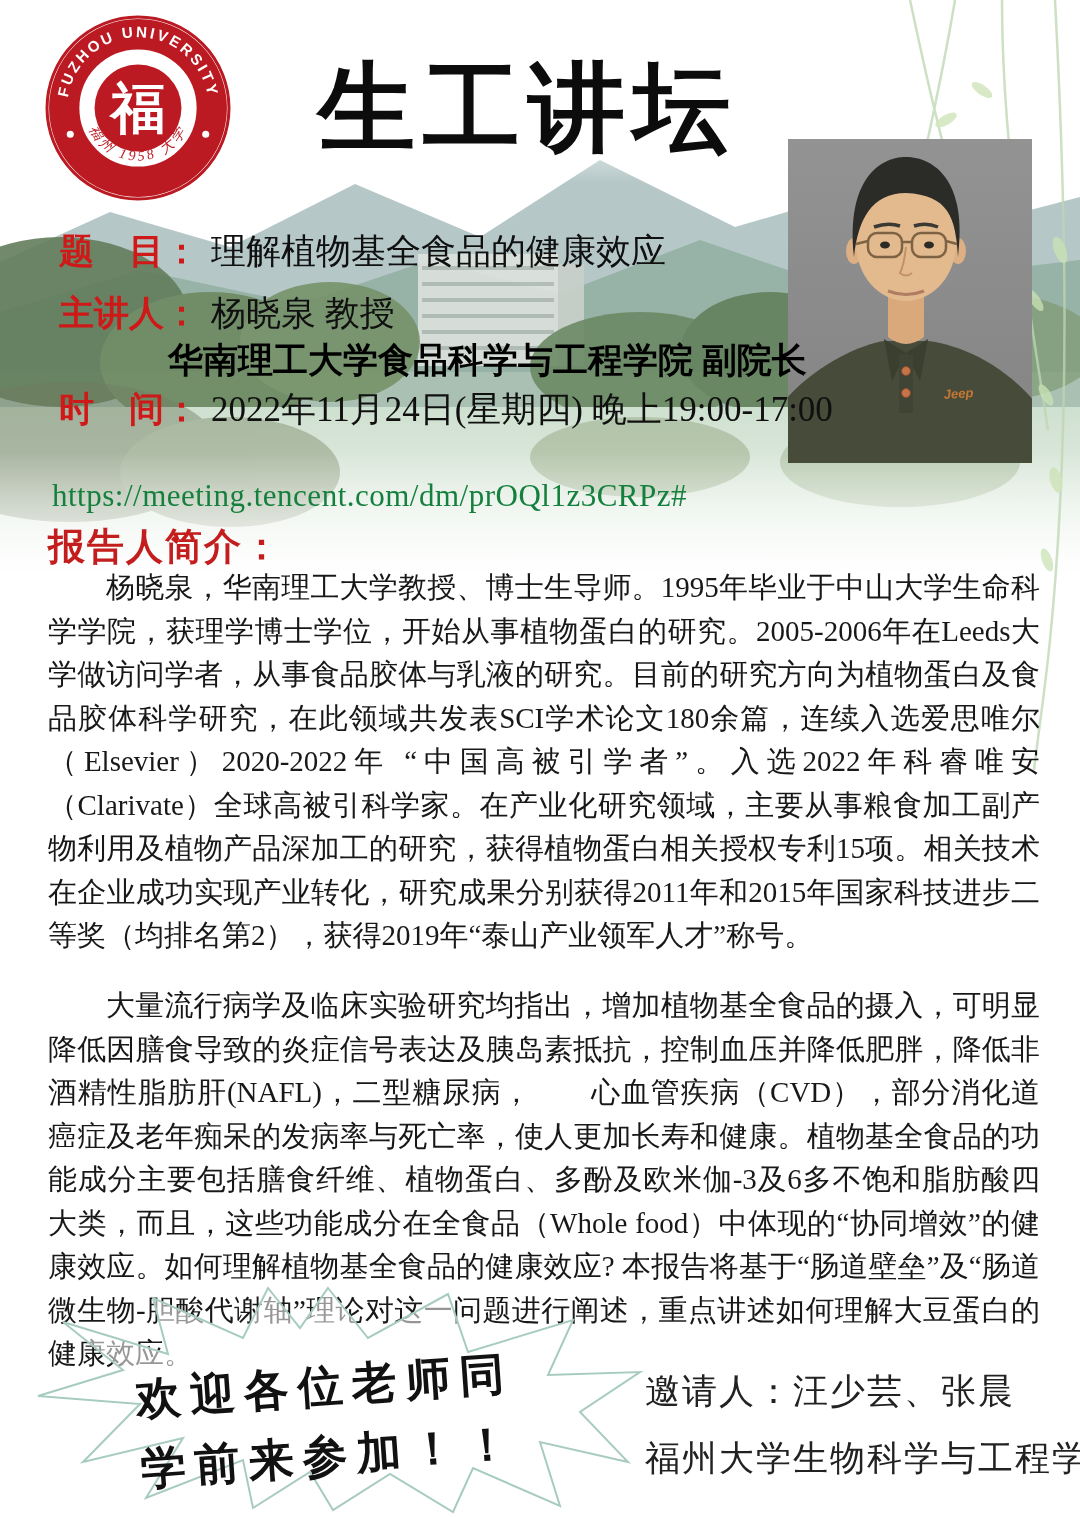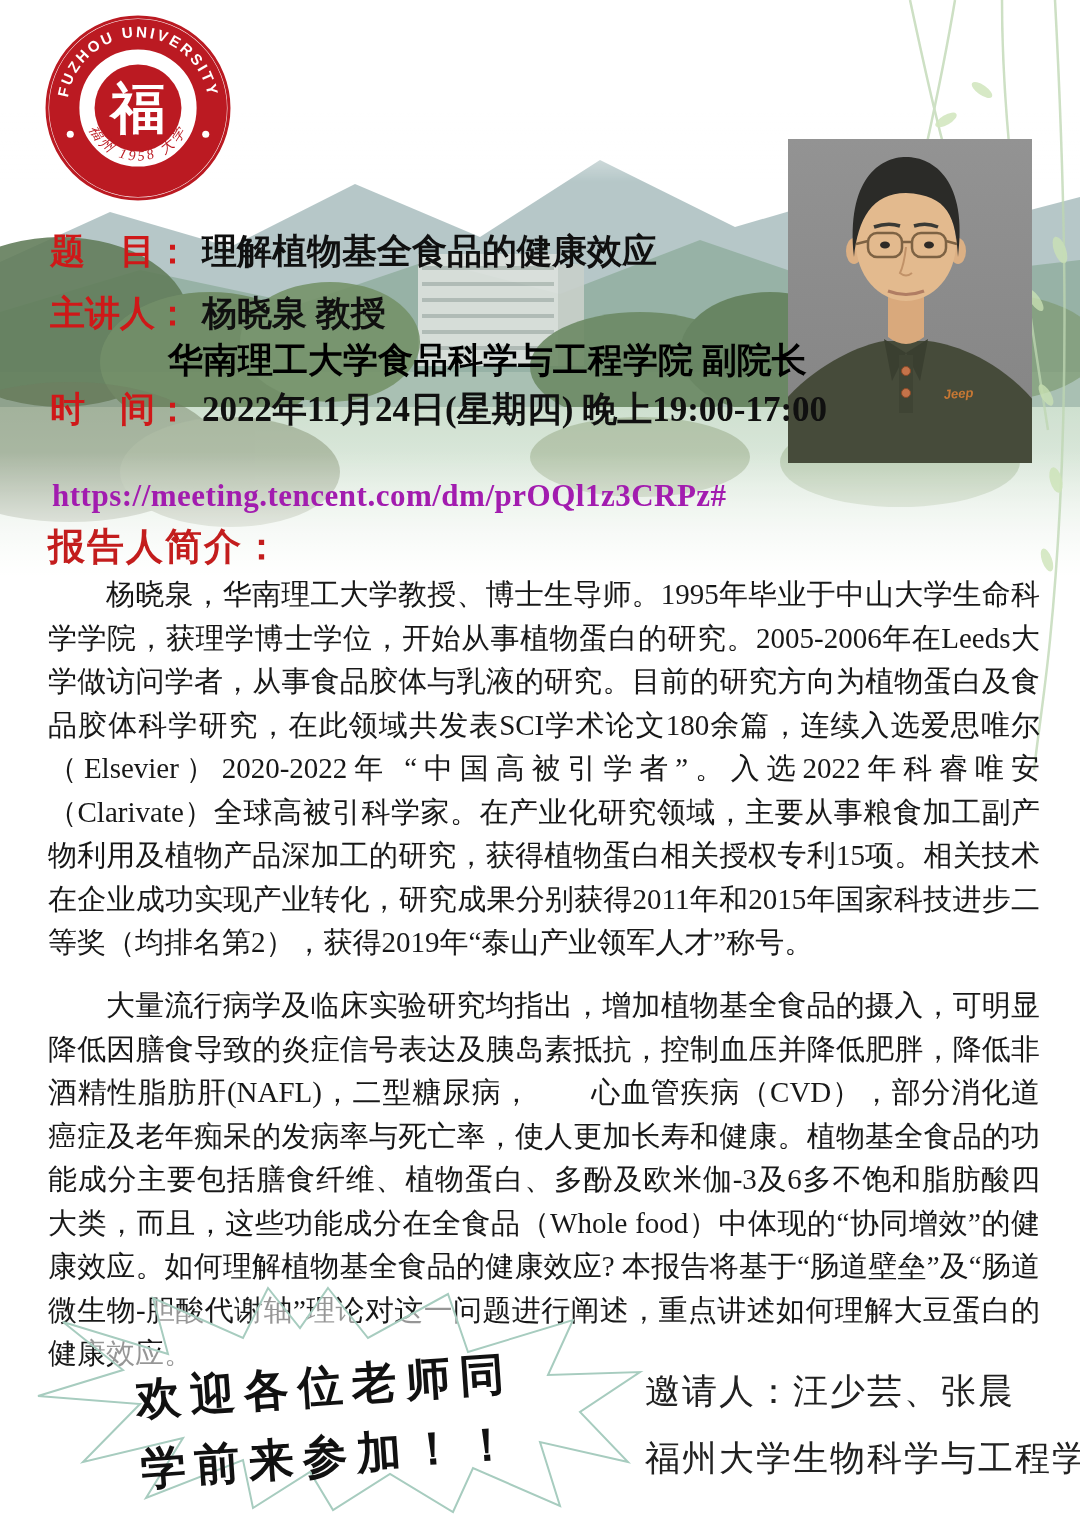--- a/index.html
+++ b/index.html
@@ -20,41 +20,41 @@
   .logo{left:44px; top:14px; width:188px; height:188px;}
   .forum-title{
     left:318px; top:44px; width:420px;
     font-weight:900; font-size:97px; letter-spacing:8px; color:#0c0c0c;
     white-space:nowrap;
   }
   .photo{left:788px; top:139px; width:244px; height:324px; overflow:hidden;}
 
   
   .info-row{left:50px; white-space:nowrap; font-size:35px; font-weight:bold;}
-  .info-label{color:#cf1818; font-family:"Liberation Sans","DejaVu Sans",sans-serif; font-weight:bold; display:inline-block; min-width:152px;}
-  .info-value{color:#101010; font-weight:bold;}
+  .info-label{color:#cf1818; font-family:"Liberation Sans","DejaVu Sans",sans-serif; font-weight:bold; display:inline-block; min-width:152px;margin-left:9px;}
+  .info-value{color:#101010; font-weight:normal;}
   .row-topic{top:228px;}
   .row-speaker{top:290px;}
   .row-affil{top:337px; padding-left:118px; font-size:35px; font-weight:bold; color:#000000;}
   .row-time{top:386px;}
   .row-venue{top:438px;}
-  .row-url{top:478px; left:52px; font-size:31px; font-weight:bold; color:#a21caf; letter-spacing:.5px;}
+  .row-url{top:478px; left:52px; font-size:31px; font-weight:normal; color:#15803d; letter-spacing:.5px;}
 
   .section-heading{
     left:48px; color:#c31d1d; font-weight:bold; font-size:37px;
     font-family:"Liberation Sans","DejaVu Sans",sans-serif; letter-spacing:2px;
   }
   .bio-heading{top:522px;}
   .content-heading{top:938px;}
 
   .paragraph{
     left:48px; width:992px; font-size:29px; line-height:43.5px;
     text-align:justify; text-indent:58px; color:#181818;
   }
-  .bio-text{top:566px;margin-top:7px;}
+  .bio-text{top:566px;}
   .content-text{top:984px;}
 
   
   .starburst{left:28px; top:1282px; width:624px; height:235px;}
   .welcome{
     left:138px; top:1352px; width:360px; text-align:center;
     transform:rotate(-4deg);
     font-weight:bold; font-size:45px; letter-spacing:9px; color:#111;
     line-height:70px; white-space:nowrap;
   }
@@ -158,20 +158,21 @@
     </text>
     <circle cx="26" cy="119" r="3.5" fill="#ffffff"></circle>
     <circle cx="160" cy="119" r="3.5" fill="#ffffff"></circle>
     <circle cx="93" cy="93" r="43" fill="#bb1a22"></circle>
     <text x="93" y="112" text-anchor="middle" font-size="54" font-weight="bold" fill="#ffffff" font-family="Liberation Serif, DejaVu Serif, serif">福</text>
     <text font-family="Liberation Serif, DejaVu Serif, serif" font-size="14" font-style="italic" fill="#bb1a22" letter-spacing="3">
       <textPath href="#arcBottom" startOffset="50%" text-anchor="middle">福州 1958 大学</textPath>
     </text>
   </svg>
 
+  <div class="abs forum-title sans">生工讲坛</div>
 
   <svg class="abs photo" viewBox="0 0 244 324">
     <defs>
       <linearGradient id="phBg" x1="0" y1="0" x2="0" y2="1">
         <stop offset="0" stop-color="#939393"></stop>
           <stop offset="1" stop-color="#838383"></stop>
       </linearGradient>
     </defs>
     <rect x="0" y="0" width="244" height="324" fill="url(#phBg)"></rect>
 

